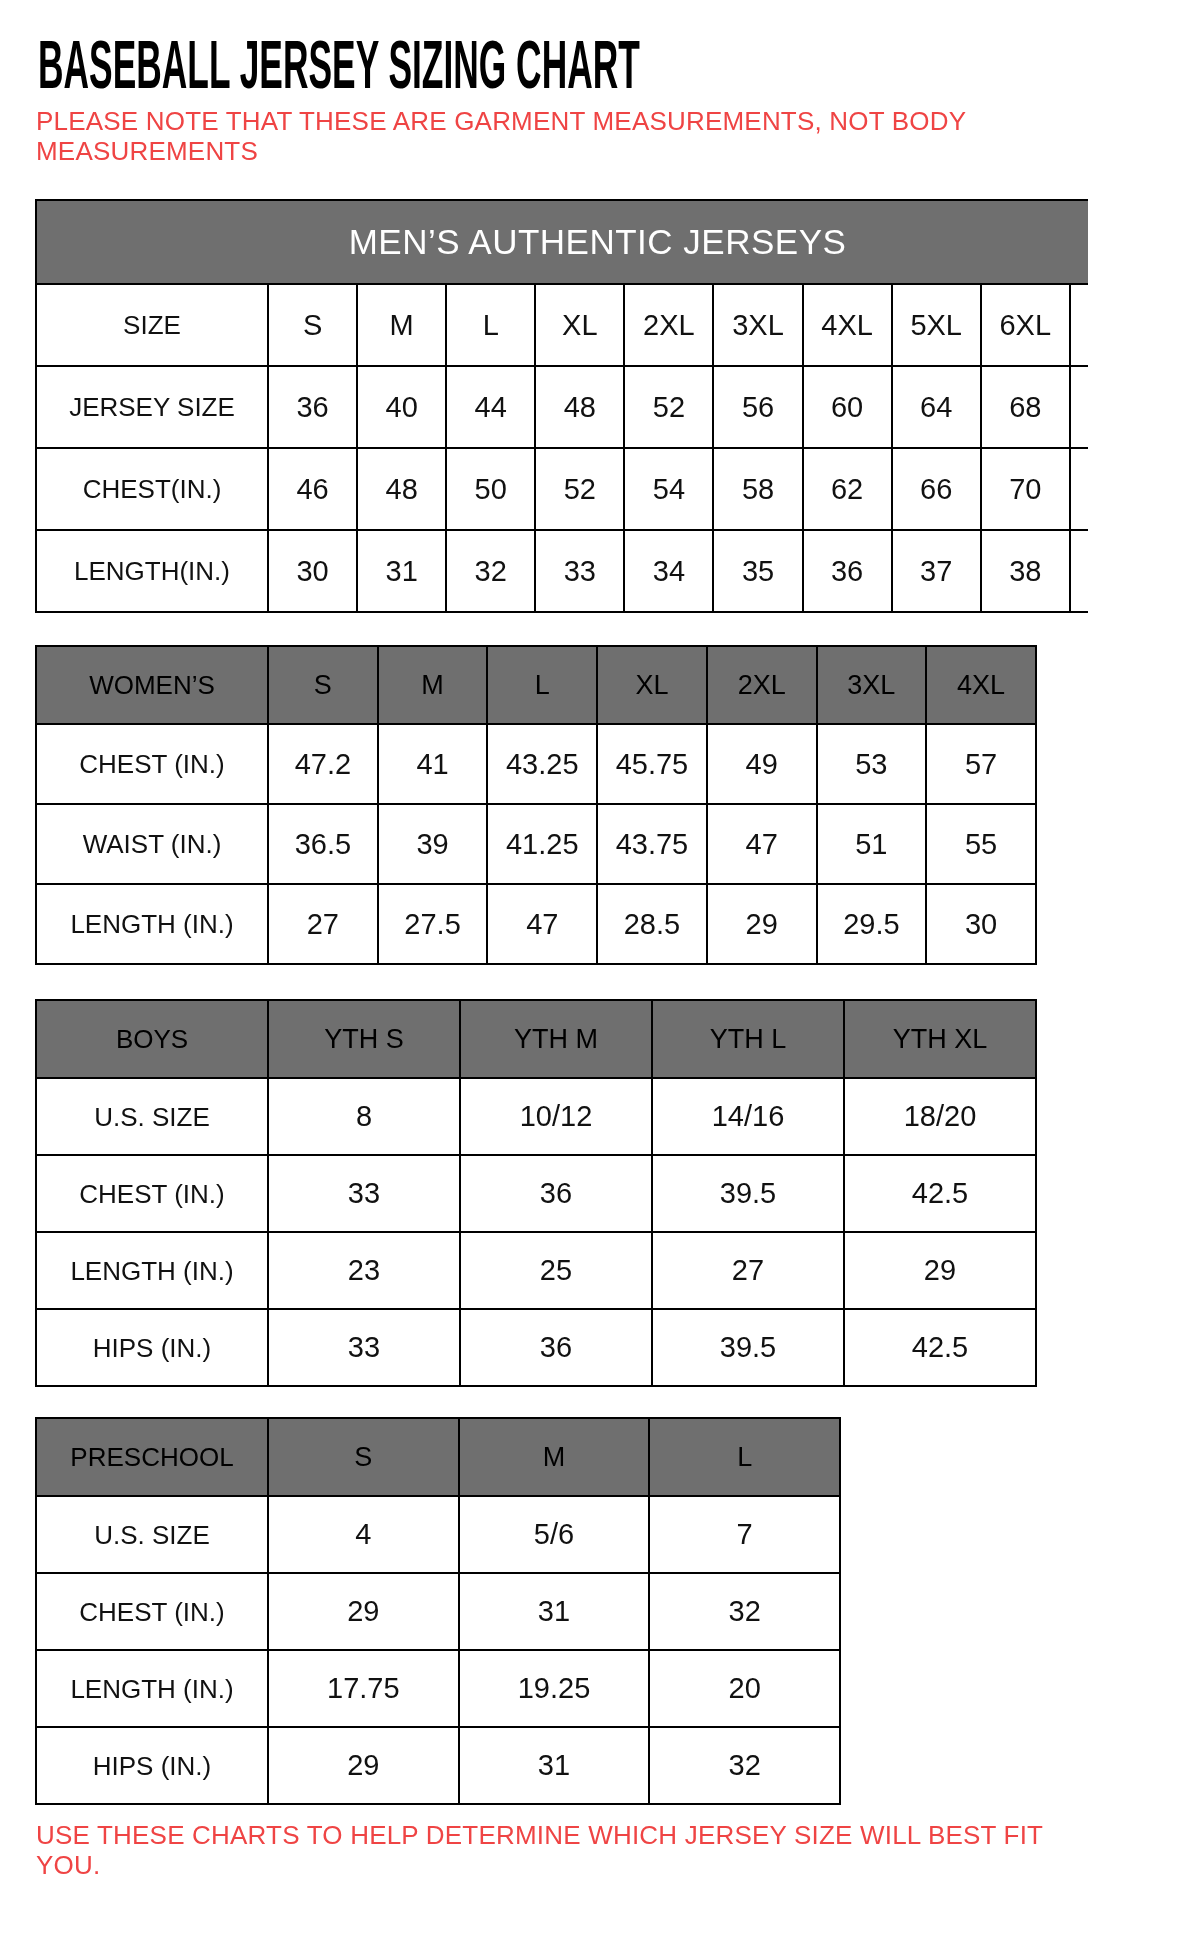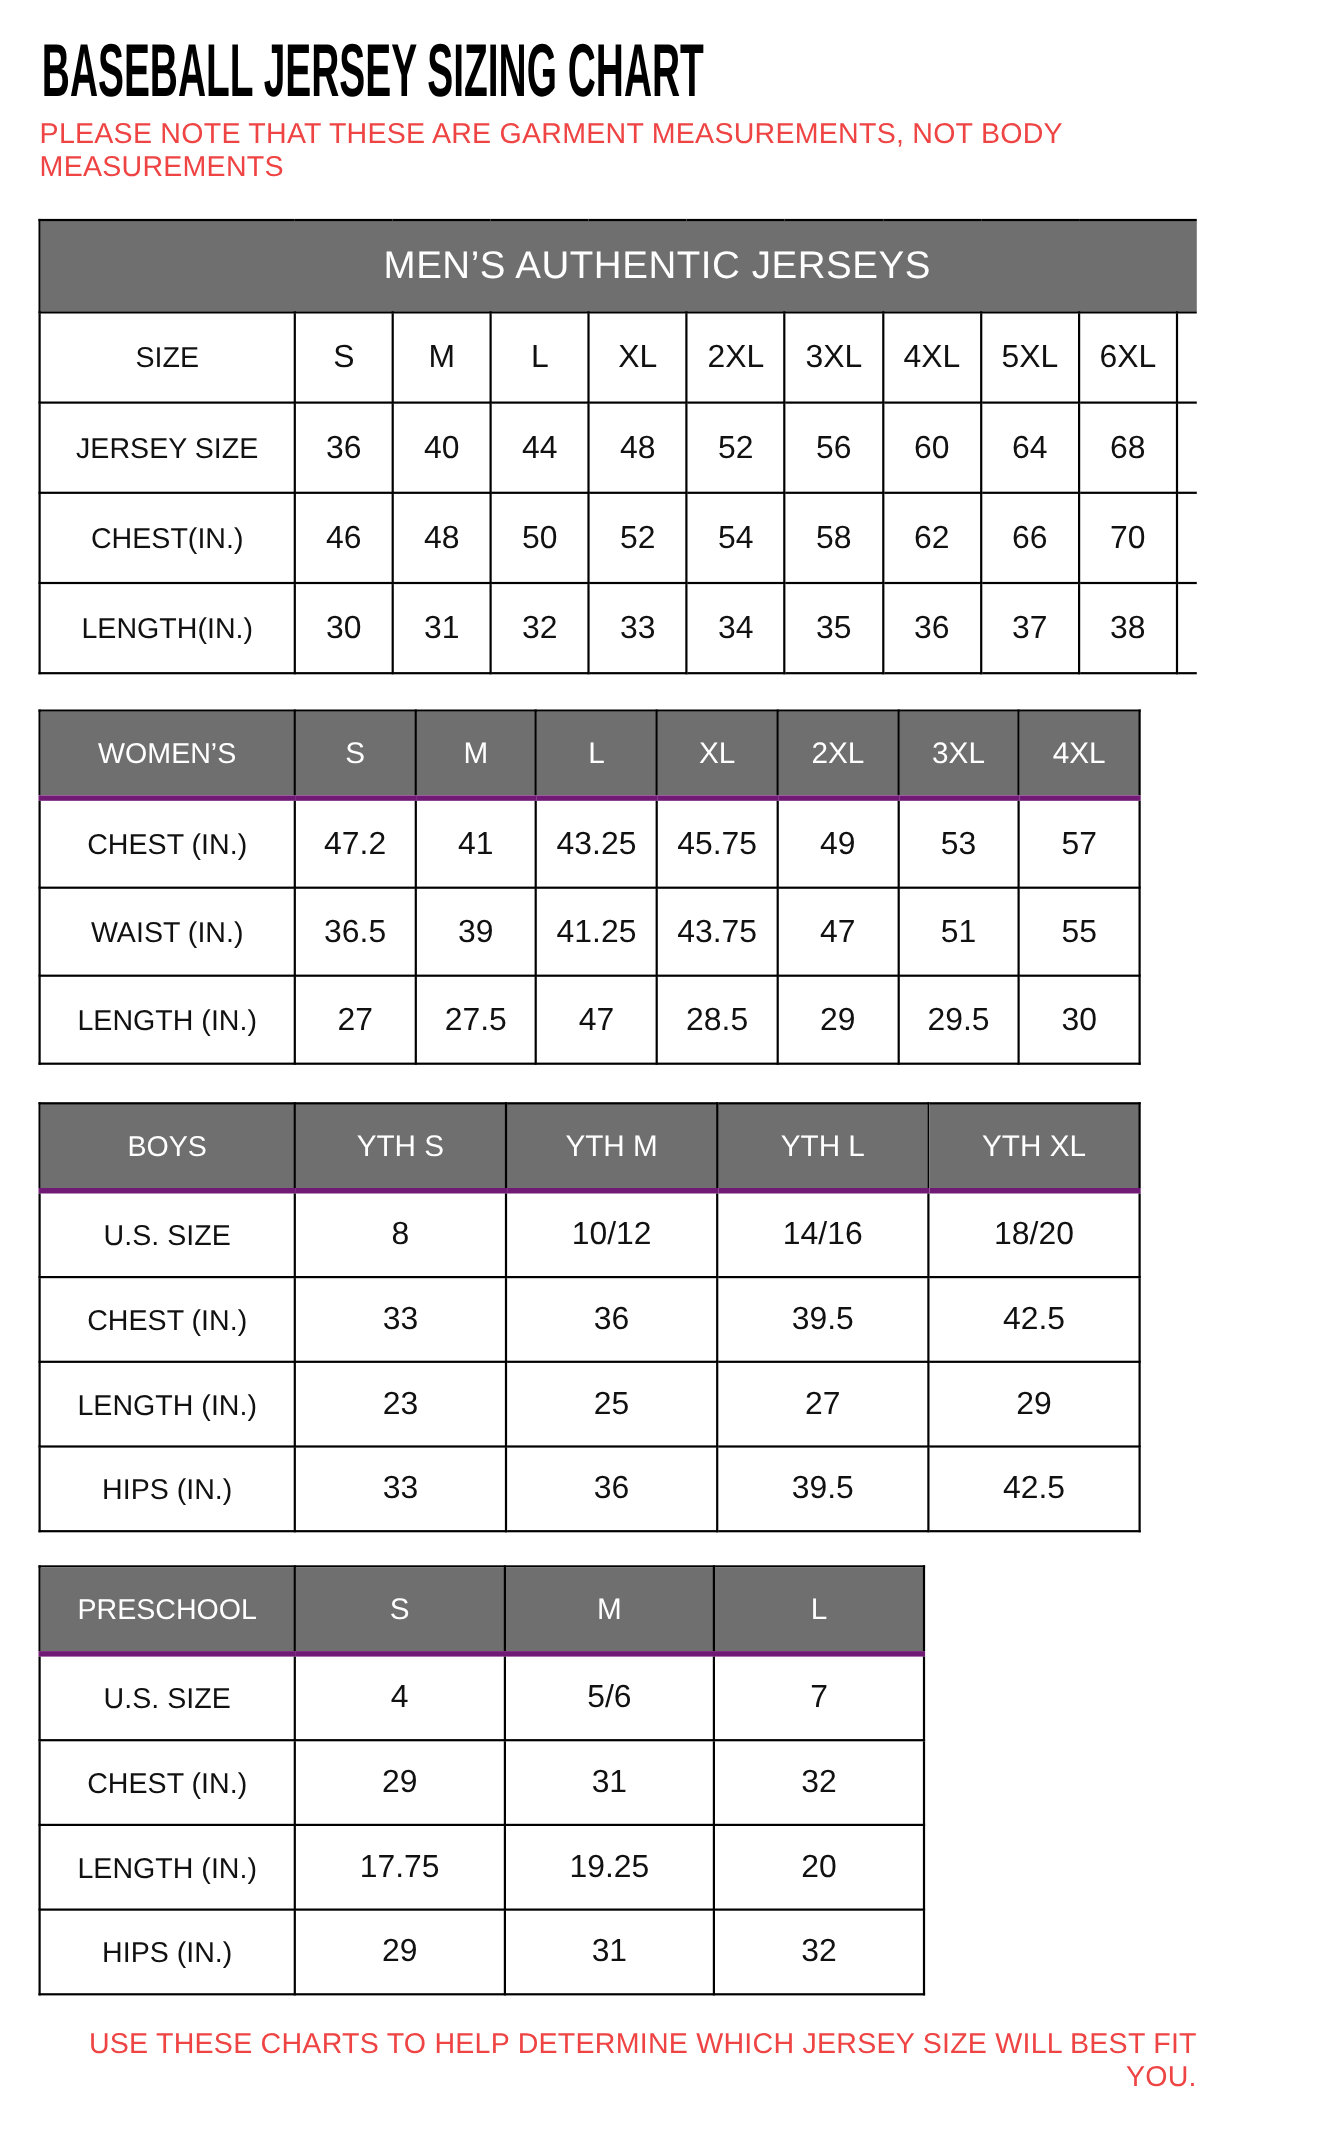--- a/index.html
+++ b/index.html
@@ -32,21 +32,21 @@
   
   .note {
     margin-left: 36px;
     color: #ef4444;
     font-size: 26px;
     line-height: 30px;
     font-weight: 400;
     letter-spacing: 0.2px;
   }
   .note-top { margin-top: 6px; }
-  .note-bottom { margin-top: 28px; text-align: right; }
+  .note-bottom { margin-top: 15px; }
   
   table.tbl {
     border-collapse: collapse;
     table-layout: fixed;
     margin-left: 35px;
   }
   table.tbl th, table.tbl td {
     border: 2px solid #000000;
     text-align: center;
     vertical-align: middle;
@@ -63,24 +63,24 @@
     background: #6f6f6f;
     color: #ffffff;
     font-size: 35px;
     font-weight: 400;
     height: 82px;
     letter-spacing: 0.5px;
     border-bottom: 2px solid #000000;
   }
   tr.gray-header th {
     background: #6f6f6f;
-    color: #ffffff;
+    color: #000000;
     font-weight: 400;
     height: 76px;
-    border-bottom: 5px solid #701a75;
+    border-bottom: 1px solid #701a75;
   }
   tr.gray-header th.label { font-size: 26px; }
   tr.gray-header th.val { font-size: 27px; }
 
   table.mens td { height: 80px; }
   table.womens td { height: 78px; }
   table.boys td { height: 75px; }
   table.preschool td { height: 75px; }
 
   table.tbl td.label { font-size: 26px; line-height: 30px; }

